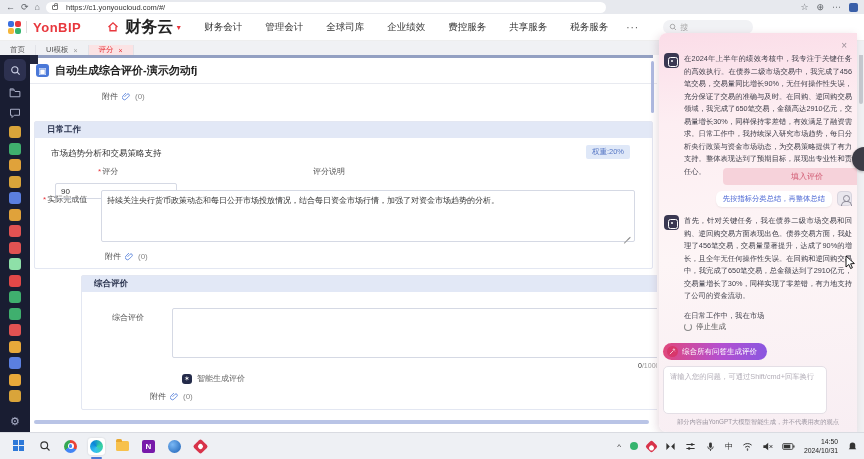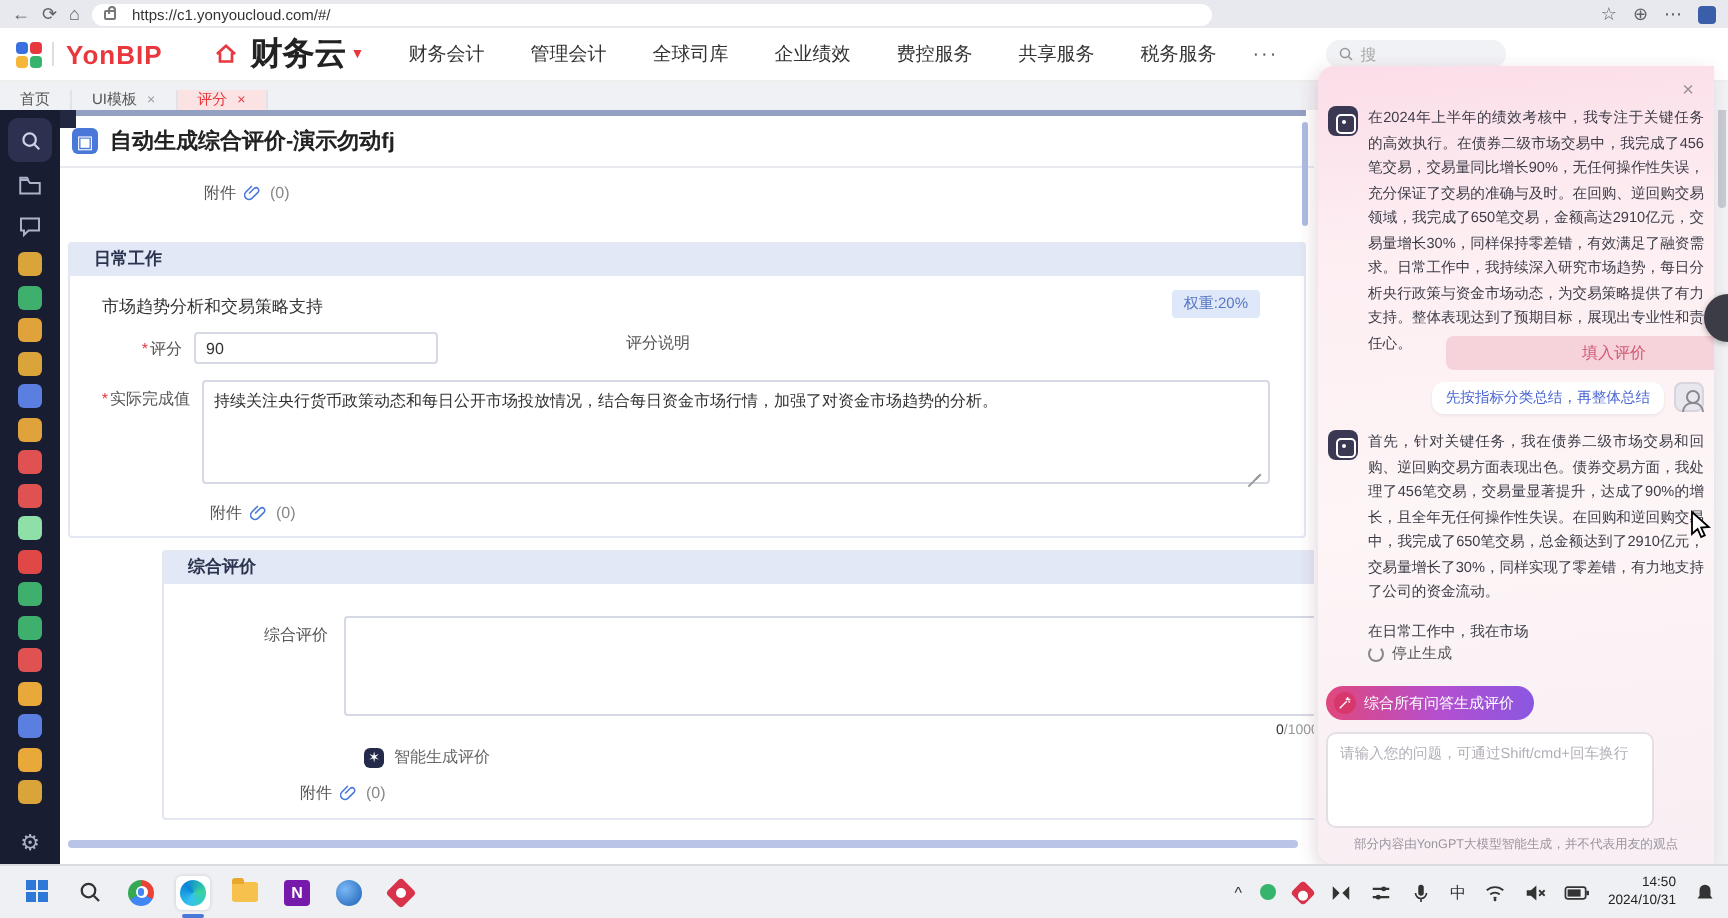--- a/index.html
+++ b/index.html
@@ -54,21 +54,21 @@
   .title-ico { width:13px; height:13px; border-radius:3px; background:#4a78d8; color:#fff; font-size:9px; display:flex; align-items:center; justify-content:center; }
   .page-title { font-size:11px; font-weight:bold; color:#222;text-align:center; }
   .title-div { position:absolute; left:0; top:28px; width:627px; height:1px; background:#e8eaf0; }
   .attach-row { position:absolute; display:flex; align-items:center; gap:4px; font-size:8px; color:#666; }
   .clip { color:#4a78d8; width:9px; height:9px; }
   .count { color:#888; }
   .sec-card { position:absolute; left:4px; width:619px; border:1px solid #e3e7f2; border-radius:2px; background:#fff; }
   .sec-head { height:16px; background:#e2e8f6; display:flex; align-items:center; padding:0 12px; font-size:8.5px; font-weight:bold; color:#2c3550; }
   .item-title { position:absolute; left:16px; top:26px; font-size:8.5px; color:#333; }
   .weight-badge { position:absolute; right:22px; top:23px; background:#dfe8f8; color:#5576c4; font-size:7.5px; padding:2px 6px; border-radius:2px; }
-  .f-label { font-size:8px; color:#555; text-align:right; }
+  .f-label { font-size:8px; color:#555; text-align:left; }
   .req { color:#e8373d; margin-right:1px; }
   .f-input { height:16px; border:1px solid #d5d9e4; border-radius:2px; font-size:8px; color:#333; padding:0 5px; font-family:"Liberation Sans",sans-serif; background:#fff; }
   .f-area { border:1px solid #d5d9e4; border-radius:2px; font-size:8px; color:#333; padding:4px 5px; font-family:"Liberation Sans",sans-serif; resize:none; line-height:1.55; background:#fff; }
   .counter { position:absolute; font-size:7px; color:#999; }
   .counter b { color:#333; font-weight:normal; }
   .resize-grip { position:absolute; width:7px; height:7px; }
   .resize-grip:before { content:""; position:absolute; right:0; bottom:1px; width:8px; height:1px; background:#999; transform:rotate(-45deg); }
   .resize-grip:after { content:""; position:absolute; right:0; bottom:3px; width:4px; height:1px; background:#999; transform:rotate(-45deg); }
   .ai-gen-row { position:absolute; display:flex; align-items:center; gap:5px; font-size:8px; color:#666; }
   .ai-gen-ico { width:10px; height:10px; border-radius:3px; background:#242b4a; color:#fff; font-size:7px; display:flex; align-items:center; justify-content:center; }
@@ -248,21 +248,21 @@
           <path d="M4.5 8.5 L9 4 a2.4 2.4 0 0 1 3.4 3.4 L7 12.8 a3.9 3.9 0 0 1-5.5-5.5 L7 1.8" fill="none" stroke="currentColor" stroke-width="1.4"></path>
         </svg>
       <span class="count">(0)</span>
     </div>
 
     <div class="sec-card" style="top:66px; height:148px;">
       <div class="sec-head">日常工作</div>
       <div class="item-title">市场趋势分析和交易策略支持</div>
       <div class="weight-badge">权重:20%</div>
 
-      <div style="position:absolute; left:20px; top:44px; display:flex; align-items:center; gap:6px;">
+      <div style="position:absolute; left:20px; top:44px; display:flex; align-items:center; gap:6px;flex-direction:column;">
         <span class="f-label" style="width:36px;"><span class="req">*</span><span>评分</span></span>
         <input class="f-input" style="width: 122px;" value="90">
       </div>
       <div style="position:absolute; left:278px; top:44px; display:flex; align-items:center; gap:6px;">
         <span class="f-label">评分说明</span>
       </div>
 
       <div style="position:absolute; left:8px; top:68px; display:flex; gap:6px;">
         <span class="f-label" style="width:52px; padding-top:4px;"><span class="req" data_bind_x="">*</span><span>实际完成值</span></span>
         <textarea class="f-area" style="width: 534px; height: 52px;">持续关注央行货币政策动态和每日公开市场投放情况，结合每日资金市场行情，加强了对资金市场趋势的分析。</textarea>

